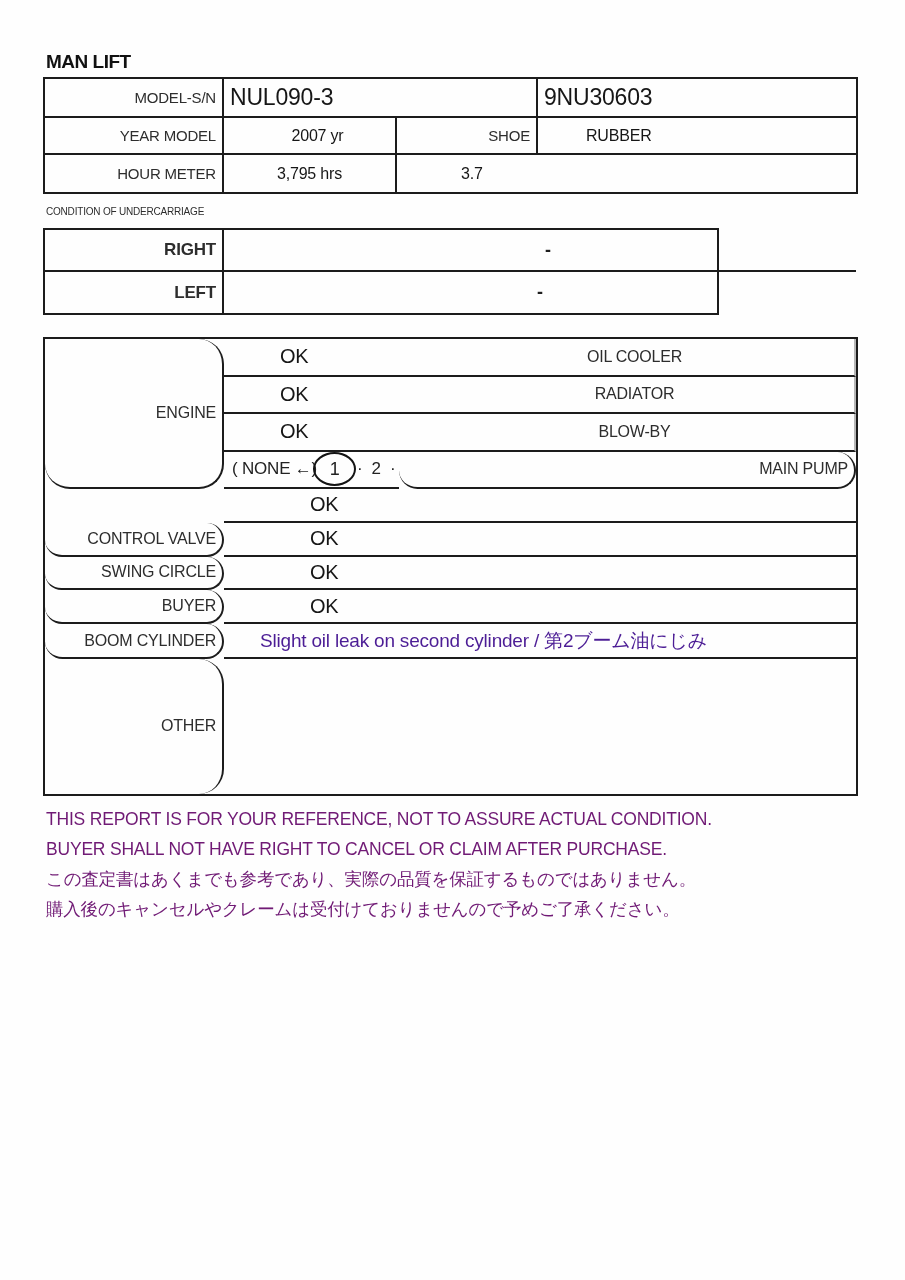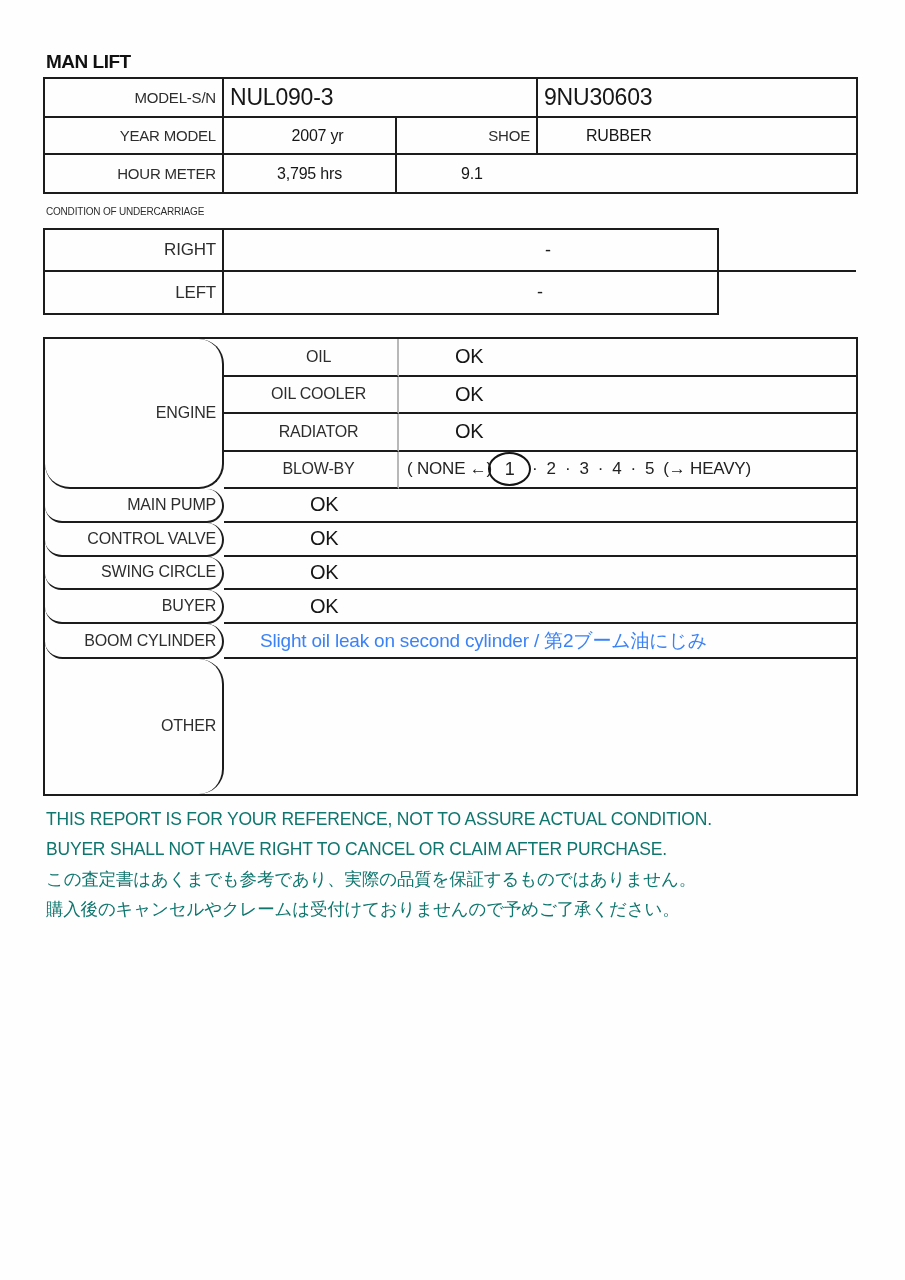--- a/index.html
+++ b/index.html
@@ -39,39 +39,40 @@
   .span2 { grid-column: span 2; }
 
   
   .heading2 { left: 46px; top: 206px; font-size: 10px; color: #2d2d2d; }
   .t2 {
     left: 43px; top: 228px; width: 676px; height: 87px;
     border: 2px solid #1c1c1c;
     display: grid;
     grid-template-columns: 179px 632px;
     grid-template-rows: 42px 41px;
+    font-weight: bold;
   }
   .t2 .lbl { font-size: 17px; }
   .t2 .dash { justify-content: center; font-size: 18px; }
 
   
   .t3 {
     left: 43px; top: 337px; width: 815px; height: 459px;
     border: 2px solid #1c1c1c;
     display: grid;
     grid-template-columns: 179px 175px 457px;
     grid-template-rows: 37.5px 37.5px 37.5px 37.5px 33.8px 33.8px 33.8px 33.8px 34.8px 135px;
   }
   .t3 .lbl { font-size: 16px; border-radius: 25px; }
   .engine-cell { grid-row: 1 / 5; grid-column: 1; }
   .sub-lbl { justify-content: center; font-size: 16px; color: #2d2d2d; }
   .ok { font-size: 20px; color: #161616; }
   .ok-eng  { padding-left: 56px; }
   .ok-main { padding-left: 86px; grid-column: 2 / 4; }
-  .note { grid-column: 2 / 4; padding-left: 36px; font-size: 19px; color: #3b82f6; }
+  .note { grid-column: 2 / 4; padding-left: 36px; font-size: 19px; color: #4c1d95; }
   .other-val { grid-column: 2 / 4; }
   .blowby { padding-left: 8px; font-size: 17px; white-space: pre; color: #222; }
   .circle {
     flex: none;
     width: 43px; height: 34px;
     border: 2px solid #141414; border-radius: 50%;
     display: flex; align-items: center; justify-content: center;
     font-size: 18px; margin-left: -4px; margin-right: 1px;
   }
   .mh-val { margin-left: 64px; } .mh-unit { margin-left: 116px; }
@@ -91,37 +92,36 @@
   <div class="cell big bb">9NU30603</div>
 
   <div class="cell lbl br bb">YEAR MODEL</div>
   <div class="cell mid ctr br bb">2007 yr</div>
   <div class="cell lbl br bb">SHOE</div>
   <div class="cell mid bb shoe-val">RUBBER</div>
 
   <div class="cell lbl br">HOUR METER</div>
   <div class="cell mid ctr br">3,795 hrs</div>
   <div class="cell mid">
-    <span class="mh-val">9.1</span>
+    <span class="mh-val">3.7</span>
     <span class="mh-unit">M</span>
   </div>
 </div>
 
 <div class="abs heading2">CONDITION OF UNDERCARRIAGE</div>
 <div class="abs t2">
   <div class="cell lbl br bb">RIGHT</div>
   <div class="cell dash bb">-</div>
   <div class="cell lbl br">LEFT</div>
   <div class="cell dash">-</div>
 </div>
 
 <div class="abs t3">
   <div class="cell lbl br bb engine-cell">ENGINE</div>
 
-  <div class="cell sub-lbl brg bb">OIL</div>
   <div class="cell ok ok-eng bb">OK</div>
 
   <div class="cell sub-lbl brg bb">OIL COOLER</div>
   <div class="cell ok ok-eng bb">OK</div>
 
   <div class="cell sub-lbl brg bb">RADIATOR</div>
   <div class="cell ok ok-eng bb">OK</div>
 
   <div class="cell sub-lbl brg bb">BLOW-BY</div>
   <div class="cell blowby bb">
@@ -142,18 +142,18 @@
   <div class="cell lbl br bb">BUYER</div>
   <div class="cell ok ok-main bb">OK</div>
 
   <div class="cell lbl br bb">BOOM CYLINDER</div>
   <div class="cell note bb">Slight oil leak on second cylinder / 第2ブーム油にじみ</div>
 
   <div class="cell lbl br">OTHER</div>
   <div class="cell other-val"></div>
 </div>
 
-<div class="abs disclaimer" style="color: #0f766e;">
+<div class="abs disclaimer" style="color: #701a75;">
   <div>THIS REPORT IS FOR YOUR REFERENCE, NOT TO ASSURE ACTUAL CONDITION.</div>
   <div>BUYER SHALL NOT HAVE RIGHT TO CANCEL OR CLAIM AFTER PURCHASE.</div>
   <div>この査定書はあくまでも参考であり、実際の品質を保証するものではありません。</div>
   <div>購入後のキャンセルやクレームは受付けておりませんので予めご了承ください。</div>
 </div>
 
 </body></html>

